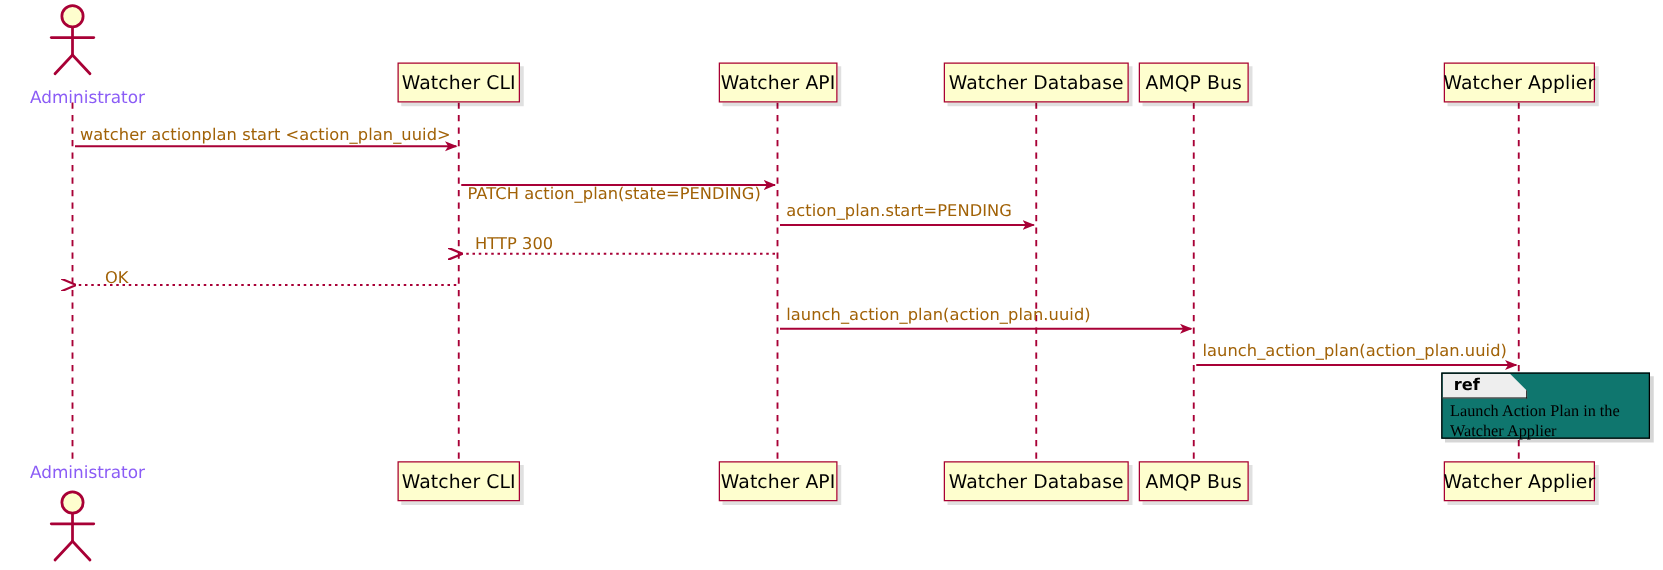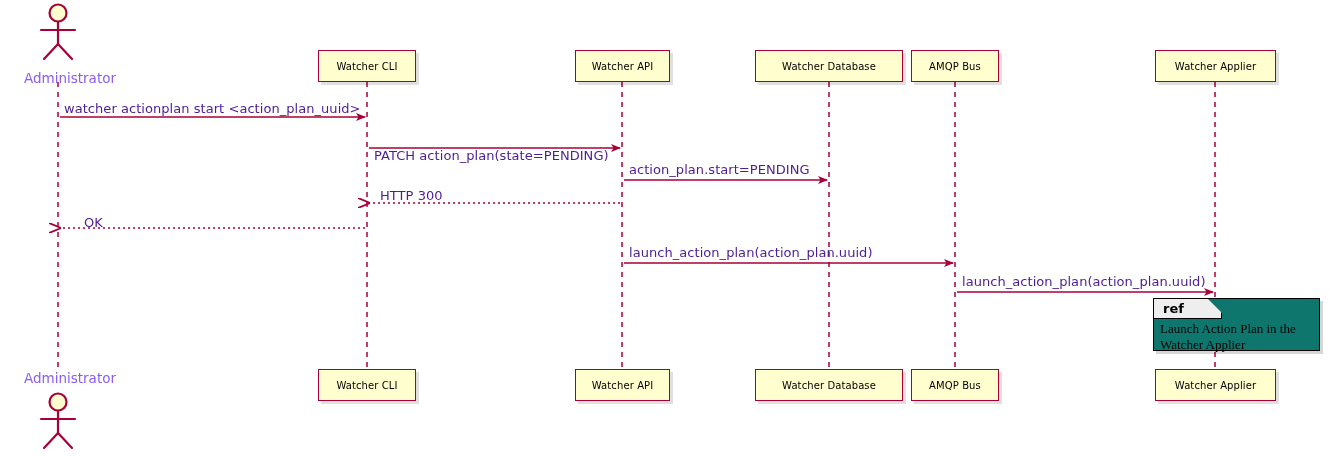--- a/index.html
+++ b/index.html
@@ -10,36 +10,36 @@
 
   .pbox{
     position:absolute;
     background:#FEFECE;
     border:1.5px solid #A80036;
     box-shadow:3px 3px 0 0 rgba(0,0,0,0.12);
     box-sizing:border-box;
     display:flex;
     align-items:center;
     justify-content:center;
-    font-size:10px;
+    font-size:15px;
     color:#000000;
     white-space:nowrap;
     letter-spacing:0.1px;
   }
   .actor-label{
     position:absolute;
     font-size:13.5px;
     color:#8b5cf6;
     white-space:nowrap;
     text-align:right;
   }
   .msg-label{
     position:absolute;
     font-size:13px;
-    color:#4c1d95;
+    color:#a16207;
     white-space:nowrap;
     letter-spacing:0.05px;
   }
   .refbox{
     position:absolute;
     background:#0f766e;
     border:1.5px solid #000000;
     box-shadow:3px 3px 0 0 rgba(0,0,0,0.16);
     box-sizing:border-box;
   }

